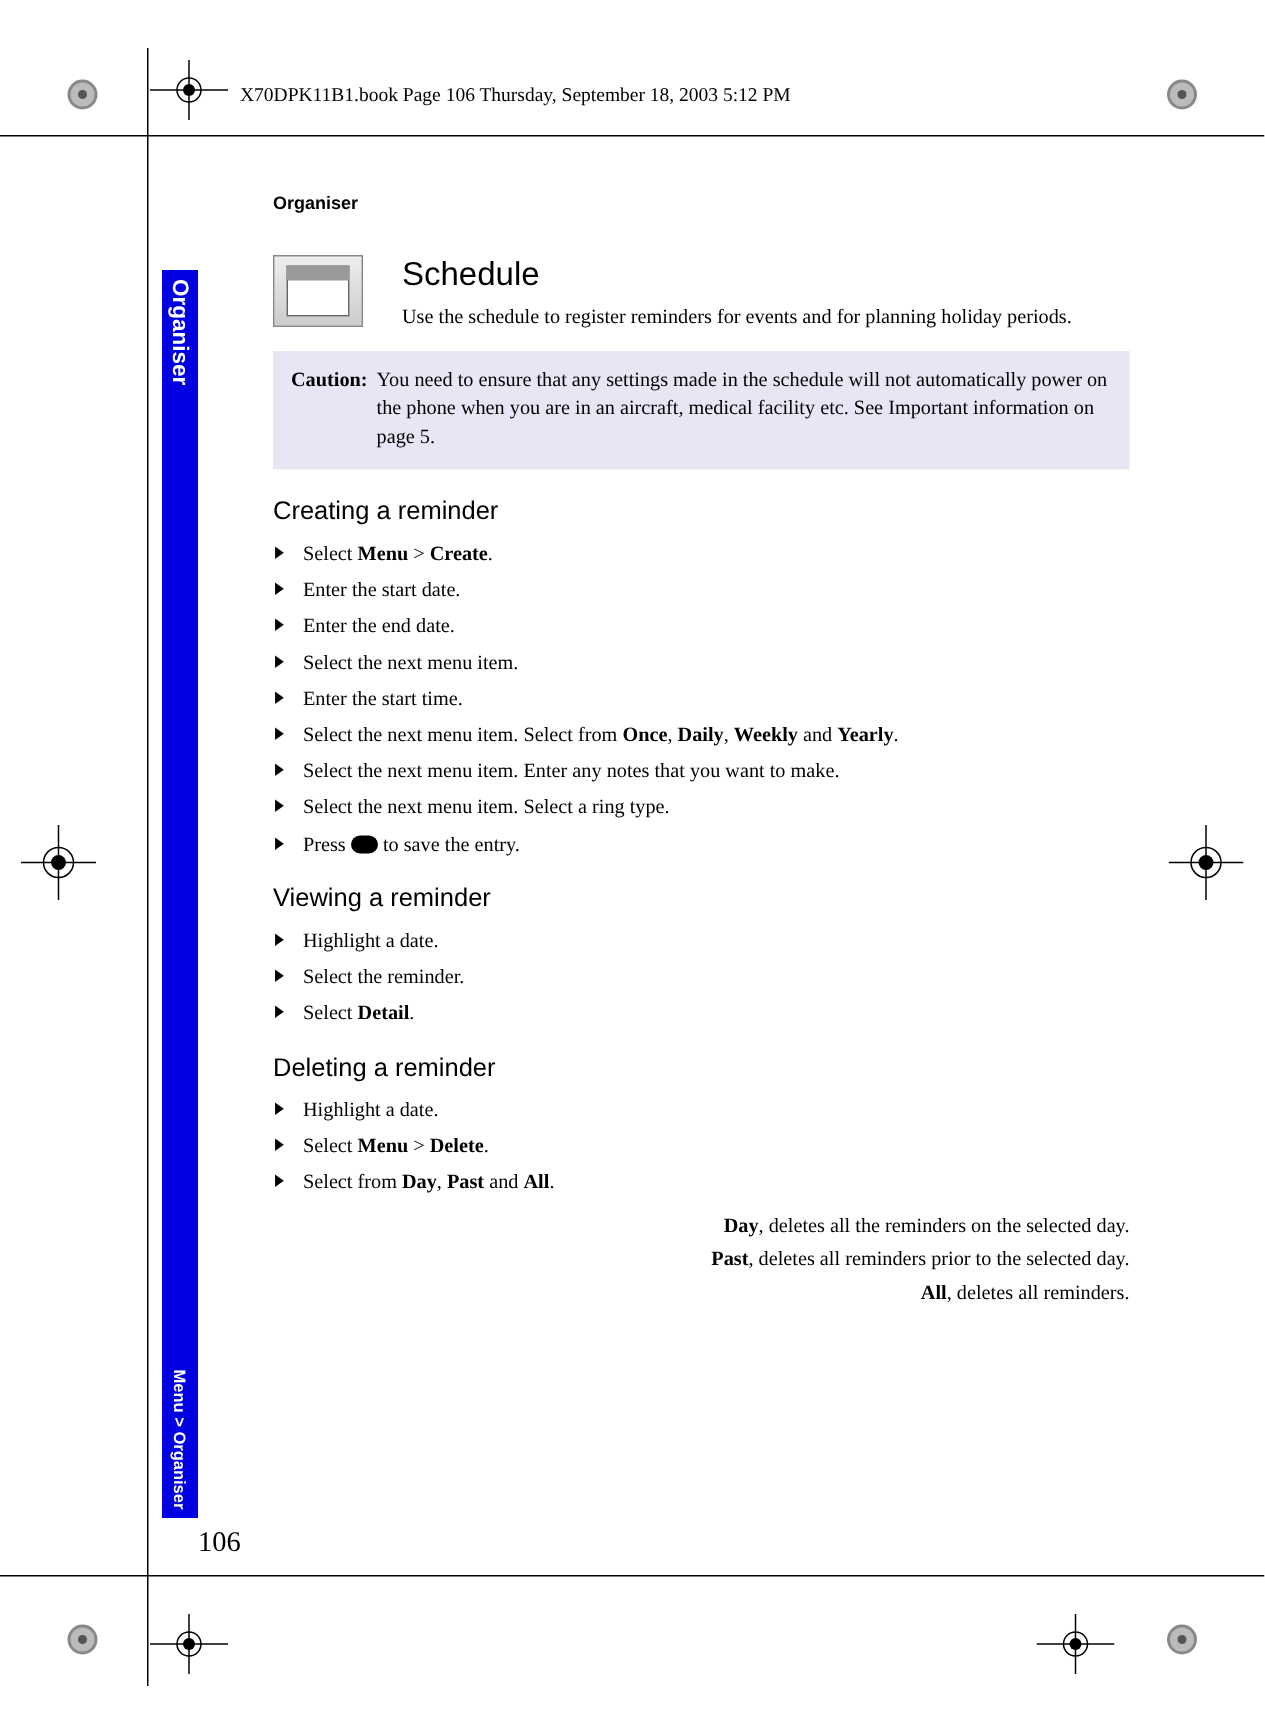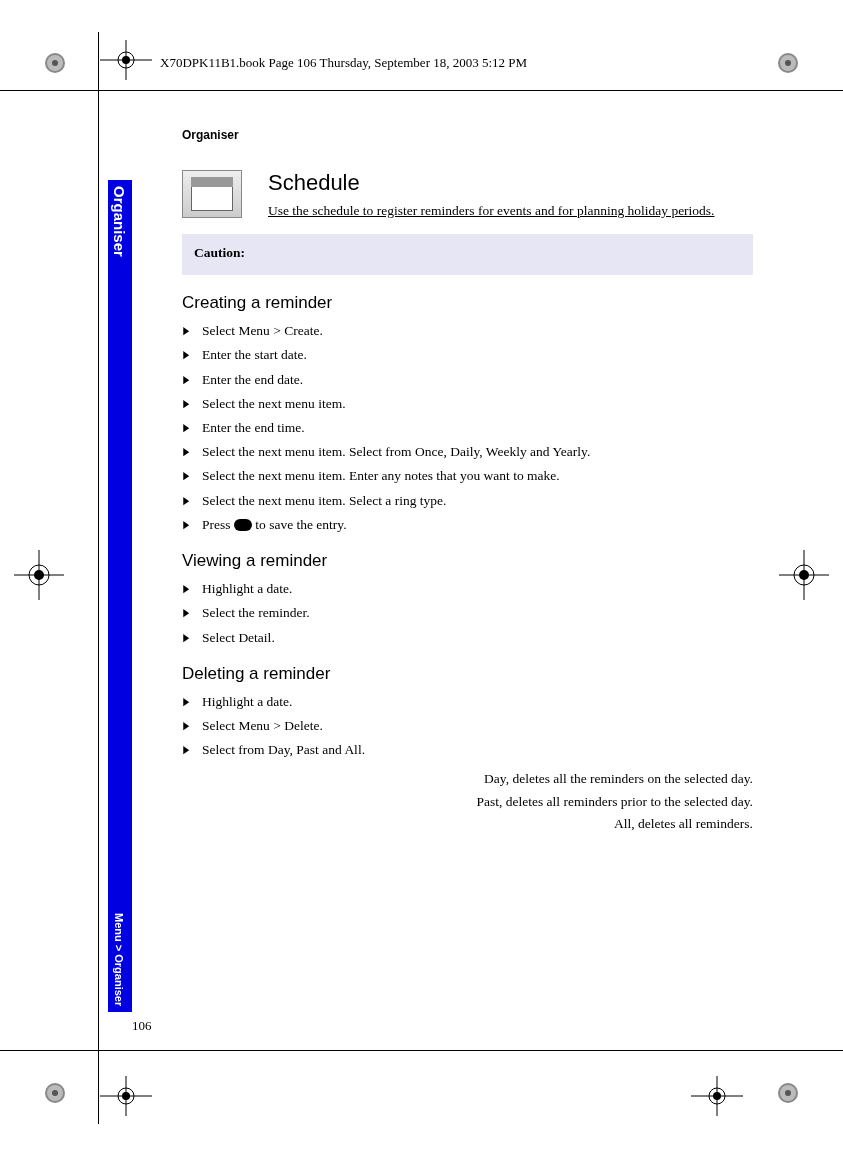--- a/index.html
+++ b/index.html
@@ -91,21 +91,21 @@
     content:"";
     position:absolute; left:8px; right:8px; top:6px; height:10px;
     background:#999;
   }
   h1 {
     font-family: Arial, sans-serif;
     font-weight: normal;
     font-size: 22px;
     margin: 0 0 6px 0;
   }
-  .intro { font-size: 13.5px; line-height: 1.35; text-decoration: underline; }
+  .intro { font-size: 13.5px; line-height: 1.35; }
   
   .caution-box {
     background: #e6e6f5;
     padding: 10px 12px 12px 12px;
     font-size: 13.5px;
     line-height: 1.4;
     margin: 10px 0 18px 0;
     display: flex;
   }
   .caution-box .label { font-weight: bold; padding-right: 6px; white-space: nowrap;}
@@ -118,28 +118,28 @@
     margin: 14px 0 6px 0;
   }
   ul.steps { list-style: none; padding: 0; margin: 0 0 8px 0; }
   ul.steps li { padding: 3px 0 3px 20px; position: relative; font-size: 13.5px; line-height:1.35; }
   ul.steps li::before {
     content: "▶";
     position: absolute; left: 0; top: 4px;
     font-size: 11px; color:#000;
     transform: scaleX(0.7);
   }
-  b { font-weight: normal; }
+  b { font-weight: bold; }
   .key-icon {
     display:inline-block; width:18px; height:12px;
     background:#000; border-radius:6px;
     vertical-align:middle; position:relative; top:-1px;
   }
   .para { font-size: 13.5px; margin: 4px 0; line-height:1.35;text-align:right; }
-  .page-number { position:absolute; left:132px; top:1018px; font-size:13px; }
+  .page-number { position:absolute; left:132px; top:1018px; font-size:19px; }
 </style>
 </head>
 <body>
 
 <div class="crop-line-h top"></div>
 <div class="crop-line-h bottom"></div>
 <div class="crop-line-v left short"></div>
 
 <div class="reg-mark reg-tl"><svg viewBox="0 0 30 30">
       <circle cx="15" cy="15" r="10" fill="#888"></circle>
@@ -207,29 +207,30 @@
   <div class="sched-row">
     <div class="sched-icon"></div>
     <div>
       <h1>Schedule</h1>
       <div class="intro">Use the schedule to register reminders for events and for planning holiday periods.</div>
     </div>
   </div>
 
   <div class="caution-box">
     <div class="label">Caution:</div>
+    <div class="body">You need to ensure that any settings made in the schedule will not automatically power on the phone when you are in an aircraft, medical facility etc. See Important information on page 5.</div>
   </div>
 
   <h2>Creating a reminder</h2>
   <ul class="steps">
     <li><span>Select </span><b>Menu</b><span> &gt; </span><b>Create</b><span>.</span></li>
     <li><span>Enter the start date.</span></li>
     <li><span>Enter the end date.</span></li>
     <li><span>Select the next menu item.</span></li>
-    <li><span>Enter the end time.</span></li>
+    <li><span>Enter the start time.</span></li>
     <li><span>Select the next menu item. Select from </span><b>Once</b><span>, </span><b>Daily</b><span>, </span><b>Weekly</b><span> and </span><b>Yearly</b><span>.</span></li>
     <li><span>Select the next menu item. Enter any notes that you want to make.</span></li>
     <li><span>Select the next menu item. Select a ring type.</span></li>
     <li><span>Press </span><span class="key-icon"></span><span> to save the entry.</span></li>
   </ul>
 
   <h2>Viewing a reminder</h2>
   <ul class="steps">
     <li><span>Highlight a date.</span></li>
     <li><span>Select the reminder.</span></li>

